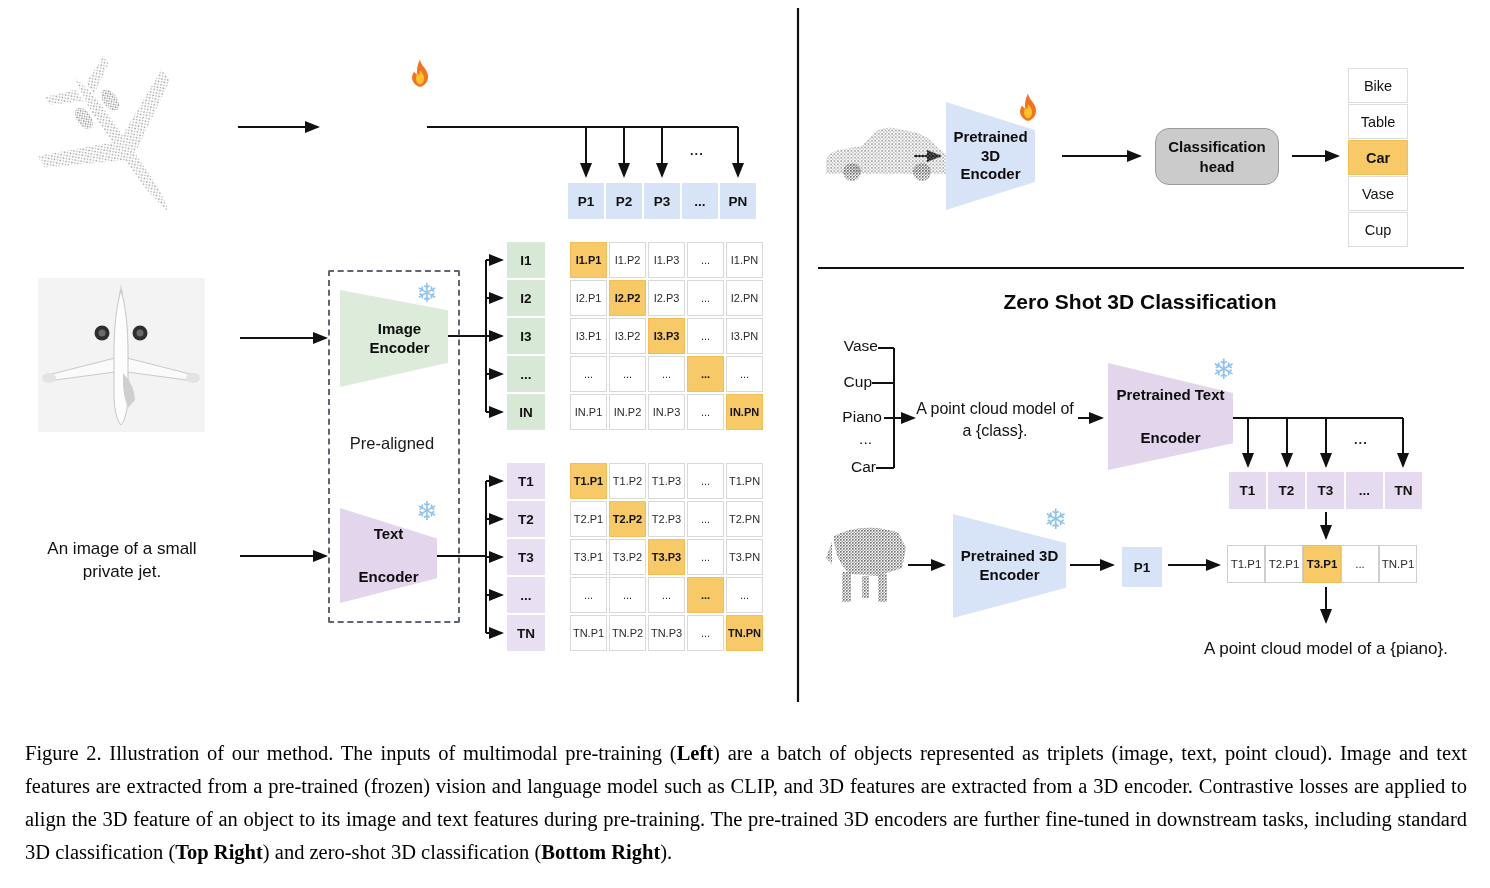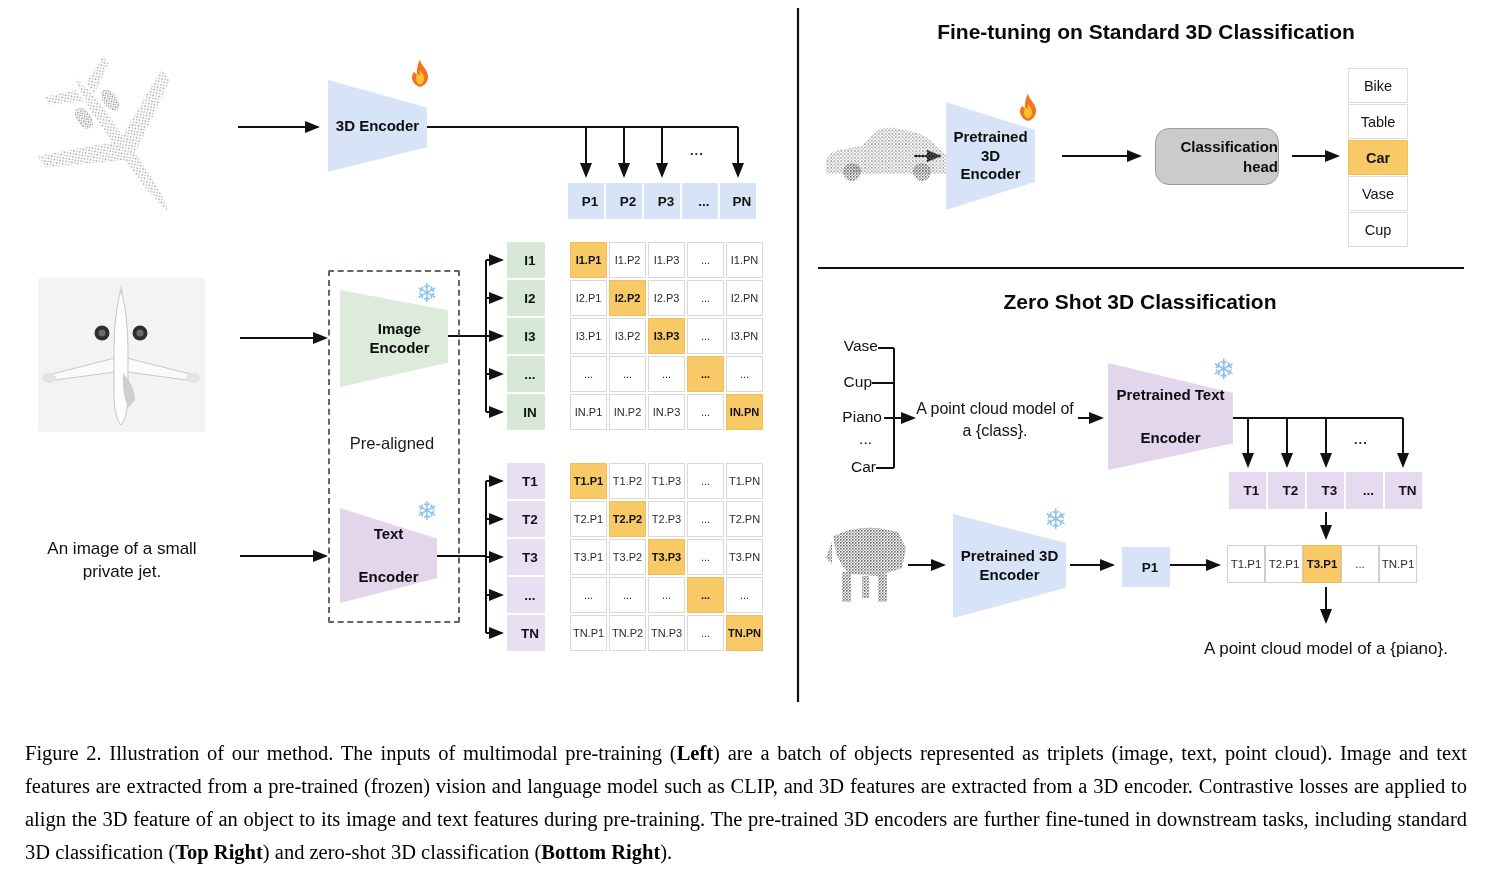--- a/index.html
+++ b/index.html
@@ -6,21 +6,21 @@
   .canvas{position:relative;width:1490px;height:888px;background:#fff;font-family:"Liberation Sans",sans-serif;color:#111;overflow:hidden;}
   .abs{position:absolute;}
   .title{font-weight:bold;font-size:21px;text-align:center;color:#0a0a0a;}
   .trap{display:flex;flex-direction:column;align-items:center;justify-content:center;font-weight:bold;font-size:15px;line-height:1.25;text-align:center;color:#0d0d0d;}
   .blue{background:#D7E4F8;}
   .green{background:#DCEBDA;}
   .purple{background:#E2D5EC;gap:24px;}
   .grid5{display:grid;gap:2px;}
   .cell{background:#fff;border:1px solid #d9d9d9;display:flex;align-items:center;justify-content:center;font-size:11px;color:#2a2a2a;}
   .cell.diag{background:#F7CA67;border-color:#F2BE55;font-weight:bold;color:#111;}
-  .lab{display:flex;align-items:center;justify-content:center;font-weight:bold;font-size:13.5px;color:#111;padding-left:8px;}
+  .lab{display:flex;align-items:center;justify-content:center;font-weight:bold;font-size:13.5px;color:#111;}
   .ilab{background:#D7E9D6;}
   .tlab{background:#E9DFF2;}
   .plab{background:#D7E4F8;}
   .ztlab{background:#E5DAEF;}
   .dots-ellipsis{font-weight:bold;font-size:13px;color:#222;letter-spacing:1px;}
   .dashedbox{border:2px dashed #5f6672;border-radius:2px;}
   .prealigned{font-size:16.5px;color:#1a1a1a;text-align:center;}
   .smalltext{font-size:17px;color:#111;text-align:center;line-height:1.35;}
   .headbox{background:#CBCBCB;border:1.5px solid #9b9b9b;border-radius:14px;display:flex;flex-direction:column;align-items:center;justify-content:center;font-weight:bold;font-size:15px;line-height:1.3;color:#0d0d0d;text-align:center;}
   .classcell{background:#fff;border:1px solid #ddd;display:flex;align-items:center;justify-content:center;font-size:14.5px;color:#141414;}
@@ -133,23 +133,20 @@
     <g transform="translate(822,524)">
       <path d="M12,12 Q30,2 56,4 L76,8 L84,24 L80,44 L56,52 L28,50 Q12,36 12,12 Z" fill="url(#dotsC)"></path>
       <rect x="20" y="48" width="9" height="30" fill="url(#dotsC)"></rect>
       <rect x="56" y="50" width="9" height="28" fill="url(#dotsC)"></rect>
       <rect x="40" y="52" width="7" height="22" fill="url(#dotsC)"></rect>
       <path d="M10,18 L4,34 L10,40 Z" fill="url(#dotsC)"></path>
     </g>
   </svg>
 
 
-  <div class="abs trap blue" style="left:328px;top:80px;width:99px;height:92px;clip-path:polygon(0% 0%,100% 30%,100% 73%,0% 100%);">
-    <span>3D Encoder</span>
-  </div>
   <svg class="abs" style="left:404px;top:58px;" width="32" height="32" viewBox="0 0 24 24">
     <path d="M12 1 C12.5 5 15.5 7 17 10 C18.5 13 18.3 15.5 17.2 17.6 C15.7 20.4 13 21.6 12 21.6 C11 21.6 8.3 20.4 6.8 17.6 C5.7 15.4 5.6 13 7.6 10.3 C8.4 11.5 9.1 12 9.8 12.2 C9.3 8.9 10.3 4.6 12 1 Z" fill="#F4731F"></path>
     <path d="M12 9 C13.4 11 15 12.6 15 15.1 C15 17.7 13.5 19.7 12 19.7 C10.5 19.7 9 17.7 9 15.1 C9 13.9 9.4 12.9 10.2 11.7 C10.7 12.4 11.2 12.8 11.8 13 C11.6 11.6 11.7 10.3 12 9 Z" fill="#FCC22C"></path>
   </svg>
 
   <div class="abs grid5" style="left:568px;top:183px;grid-template-columns:repeat(5,36px);grid-template-rows:36px;">
     <div class="lab plab">P1</div>
     <div class="lab plab">P2</div>
     <div class="lab plab">P3</div>
     <div class="lab plab">...</div>
@@ -257,32 +254,31 @@
     <circle cx="102" cy="55" r="7.5" fill="#2e2e2e"></circle>
     <circle cx="102" cy="55" r="3.5" fill="#6b6b6b"></circle>
     <path d="M85,95 Q97,108 97,122 L90,130 Q86,120 85,108 Z" fill="#cfcfcf"></path>
   </svg>
 
   <div class="abs smalltext" style="left:22px;top:538px;width:200px;">
     <div>An image of a small</div>
     <div>private jet.</div>
   </div>
 
-  <div class="abs title" style="left:846px;top:20px;width:600px;">Fine-tuning on Standard 3D Classification</div>
 
   <div class="abs trap blue" style="left:946px;top:102px;width:89px;height:108px;clip-path:polygon(0% 0%,100% 26%,100% 74%,0% 100%);">
     <span>Pretrained 3D</span>
     <span>Encoder</span>
   </div>
   <svg class="abs" style="left:1012px;top:92px;" width="32" height="32" viewBox="0 0 24 24">
     <path d="M12 1 C12.5 5 15.5 7 17 10 C18.5 13 18.3 15.5 17.2 17.6 C15.7 20.4 13 21.6 12 21.6 C11 21.6 8.3 20.4 6.8 17.6 C5.7 15.4 5.6 13 7.6 10.3 C8.4 11.5 9.1 12 9.8 12.2 C9.3 8.9 10.3 4.6 12 1 Z" fill="#F4731F"></path>
     <path d="M12 9 C13.4 11 15 12.6 15 15.1 C15 17.7 13.5 19.7 12 19.7 C10.5 19.7 9 17.7 9 15.1 C9 13.9 9.4 12.9 10.2 11.7 C10.7 12.4 11.2 12.8 11.8 13 C11.6 11.6 11.7 10.3 12 9 Z" fill="#FCC22C"></path>
   </svg>
 
-  <div class="abs headbox" style="left:1155px;top:128px;width:122px;height:55px;align-items:flex-end;">
+  <div class="abs headbox" style="left:1155px;top:128px;width:122px;height:55px;">
     <span>Classification</span>
     <span>head</span>
   </div>
 
   <div class="abs grid5" style="left:1348px;top:68px;grid-template-columns:60px;grid-template-rows:repeat(5,35px);gap:1px;">
     <div class="classcell">Bike</div>
     <div class="classcell">Table</div>
     <div class="classcell hl">Car</div>
     <div class="classcell">Vase</div>
     <div class="classcell">Cup</div>

